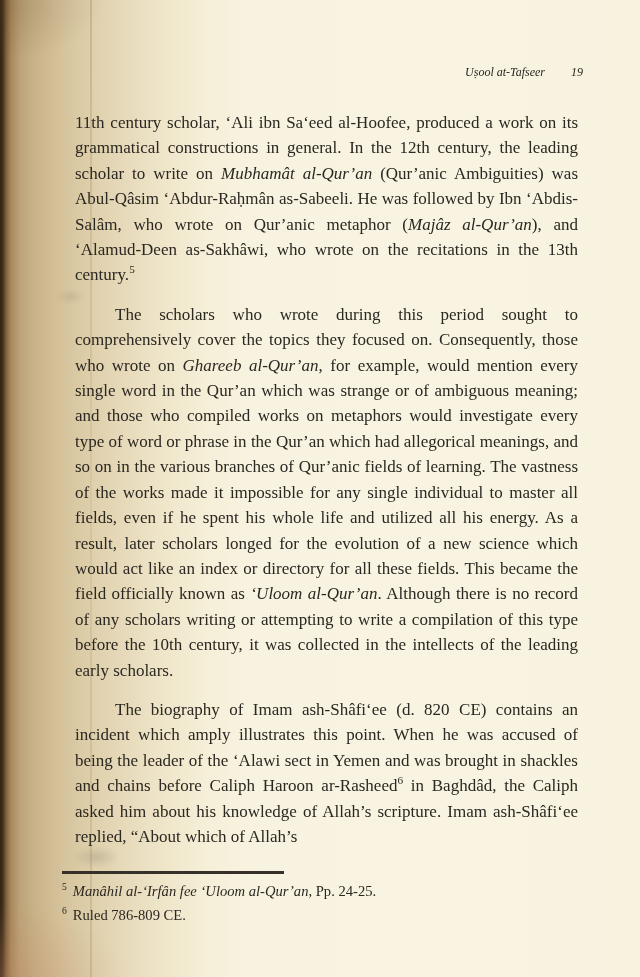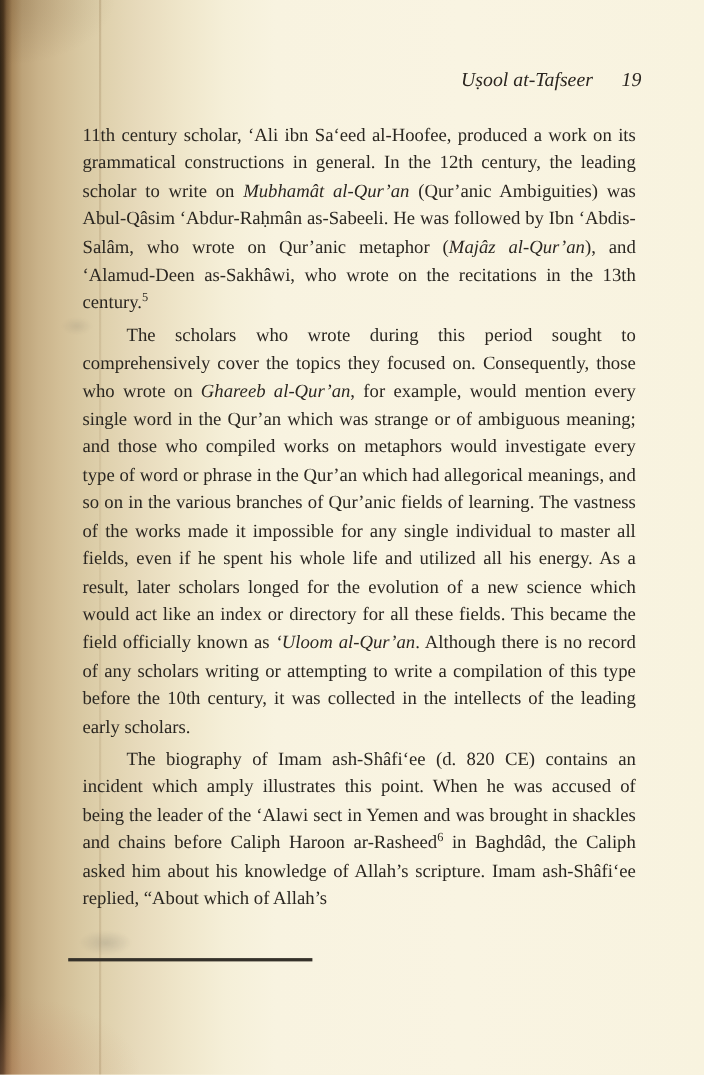--- a/index.html
+++ b/index.html
@@ -31,32 +31,32 @@
     background: radial-gradient(ellipse at center, rgba(92,90,86,0.20), rgba(92,90,86,0) 70%);
     filter: blur(1px);
   }
   .smudge2 {
     position: absolute; left: 56px; top: 289px; width: 28px; height: 15px;
     background: radial-gradient(ellipse at center, rgba(100,95,85,0.14), rgba(100,95,85,0) 70%);
     filter: blur(1px);
   }
   .running-head {
     position: absolute; top: 60px; right: 57px;
-    font-style: italic; font-size: 18px; line-height: 24px;
+    font-style: italic; font-size: 12px; line-height: 24px;
     display: flex; align-items: baseline; gap: 26px;
     color: #2b2620;
   }
   .body-text {
     position: absolute; left: 75px; top: 110px; width: 503px;
     font-size: 17px; line-height: 25.4px;
     text-align: justify;
     color: #2b2721;
   }
   .body-text p { margin: 0; }
-  .body-text p + p { margin-top: 4px; }
+  .body-text p + p { margin-top: 14px; }
   .body-text p.indent { text-indent: 40px; }
   em { font-style: italic; }
   sup {
     font-size: 0.66em; line-height: 0; vertical-align: super;
   }
   .footnote-rule {
     position: absolute; left: 62px; top: 871px;
     width: 222px; height: 3px; background: #35312a;
   }
   .footnotes {
@@ -80,14 +80,18 @@
     <span>19</span>
   </div>
 
   <div class="body-text">
       <p class="para"><span>11th century scholar, ‘Ali ibn Sa‘eed al-Hoofee, produced a work on its grammatical constructions in general. In the 12th century, the leading scholar to write on </span><em>Mubhamât al-Qur’an</em><span> (Qur’anic Ambiguities) was Abul-Qâsim ‘Abdur-Raḥmân as-Sabeeli. He was followed by Ibn ‘Abdis-Salâm, who wrote on Qur’anic metaphor (</span><em>Majâz al-Qur’an</em><span>), and ‘Alamud-Deen as-Sakhâwi, who wrote on the recitations in the 13th century.</span><sup>5</sup></p>
       <p class="para indent"><span>The scholars who wrote during this period sought to comprehensively cover the topics they focused on. Consequently, those who wrote on </span><em>Ghareeb al-Qur’an</em><span>, for example, would mention every single word in the Qur’an which was strange or of ambiguous meaning; and those who compiled works on metaphors would investigate every type of word or phrase in the Qur’an which had allegorical meanings, and so on in the various branches of Qur’anic fields of learning. The vastness of the works made it impossible for any single individual to master all fields, even if he spent his whole life and utilized all his energy. As a result, later scholars longed for the evolution of a new science which would act like an index or directory for all these fields. This became the field officially known as </span><em>‘Uloom al-Qur’an</em><span>. Although there is no record of any scholars writing or attempting to write a compilation of this type before the 10th century, it was collected in the intellects of the leading early scholars.</span></p>
       <p class="para indent"><span>The biography of Imam ash-Shâfi‘ee (d. 820 CE) contains an incident which amply illustrates this point. When he was accused of being the leader of the ‘Alawi sect in Yemen and was brought in shackles and chains before Caliph Haroon ar-Rasheed</span><sup>6</sup><span> in Baghdâd, the Caliph asked him about his knowledge of Allah’s scripture. Imam ash-Shâfi‘ee replied, “About which of Allah’s</span></p>
     </div>
 
   <div class="footnote-rule"></div>
+  <div class="footnotes">
+      <div class="footnote"><sup>5</sup><em>Manâhil al-‘Irfân fee ‘Uloom al-Qur’an</em><span>, Pp. 24-25.</span></div>
+      <div class="footnote"><sup>6</sup><span>Ruled 786-809 CE.</span></div>
+    </div>
 
 </div>
 
 </body></html>

